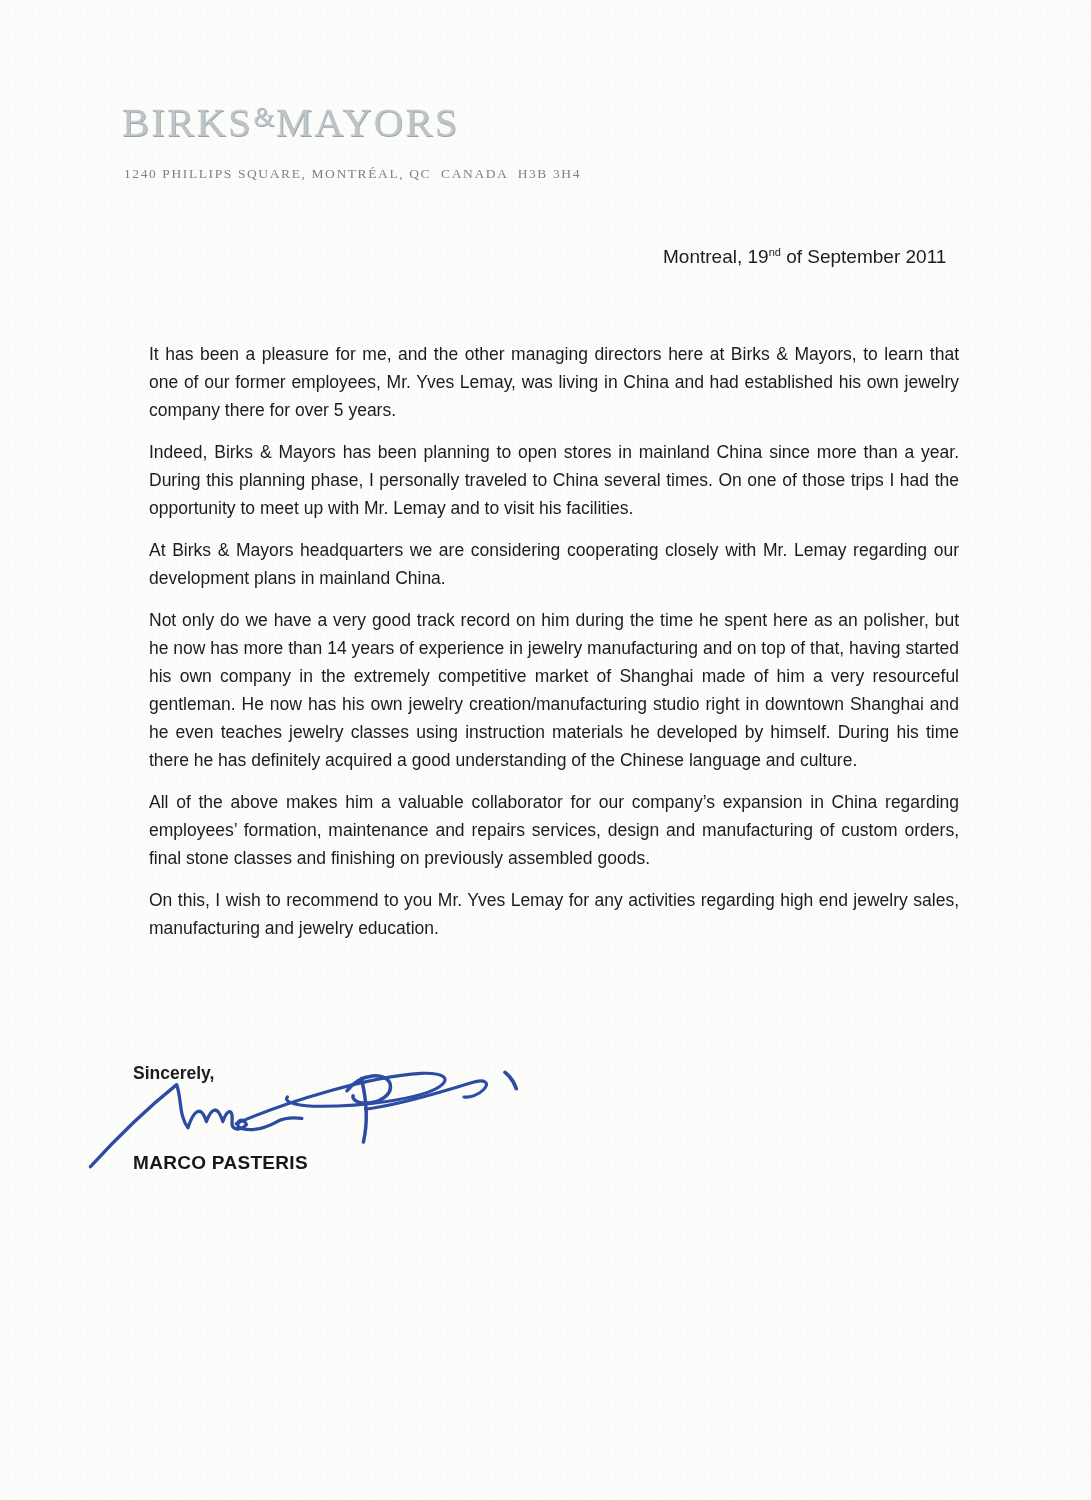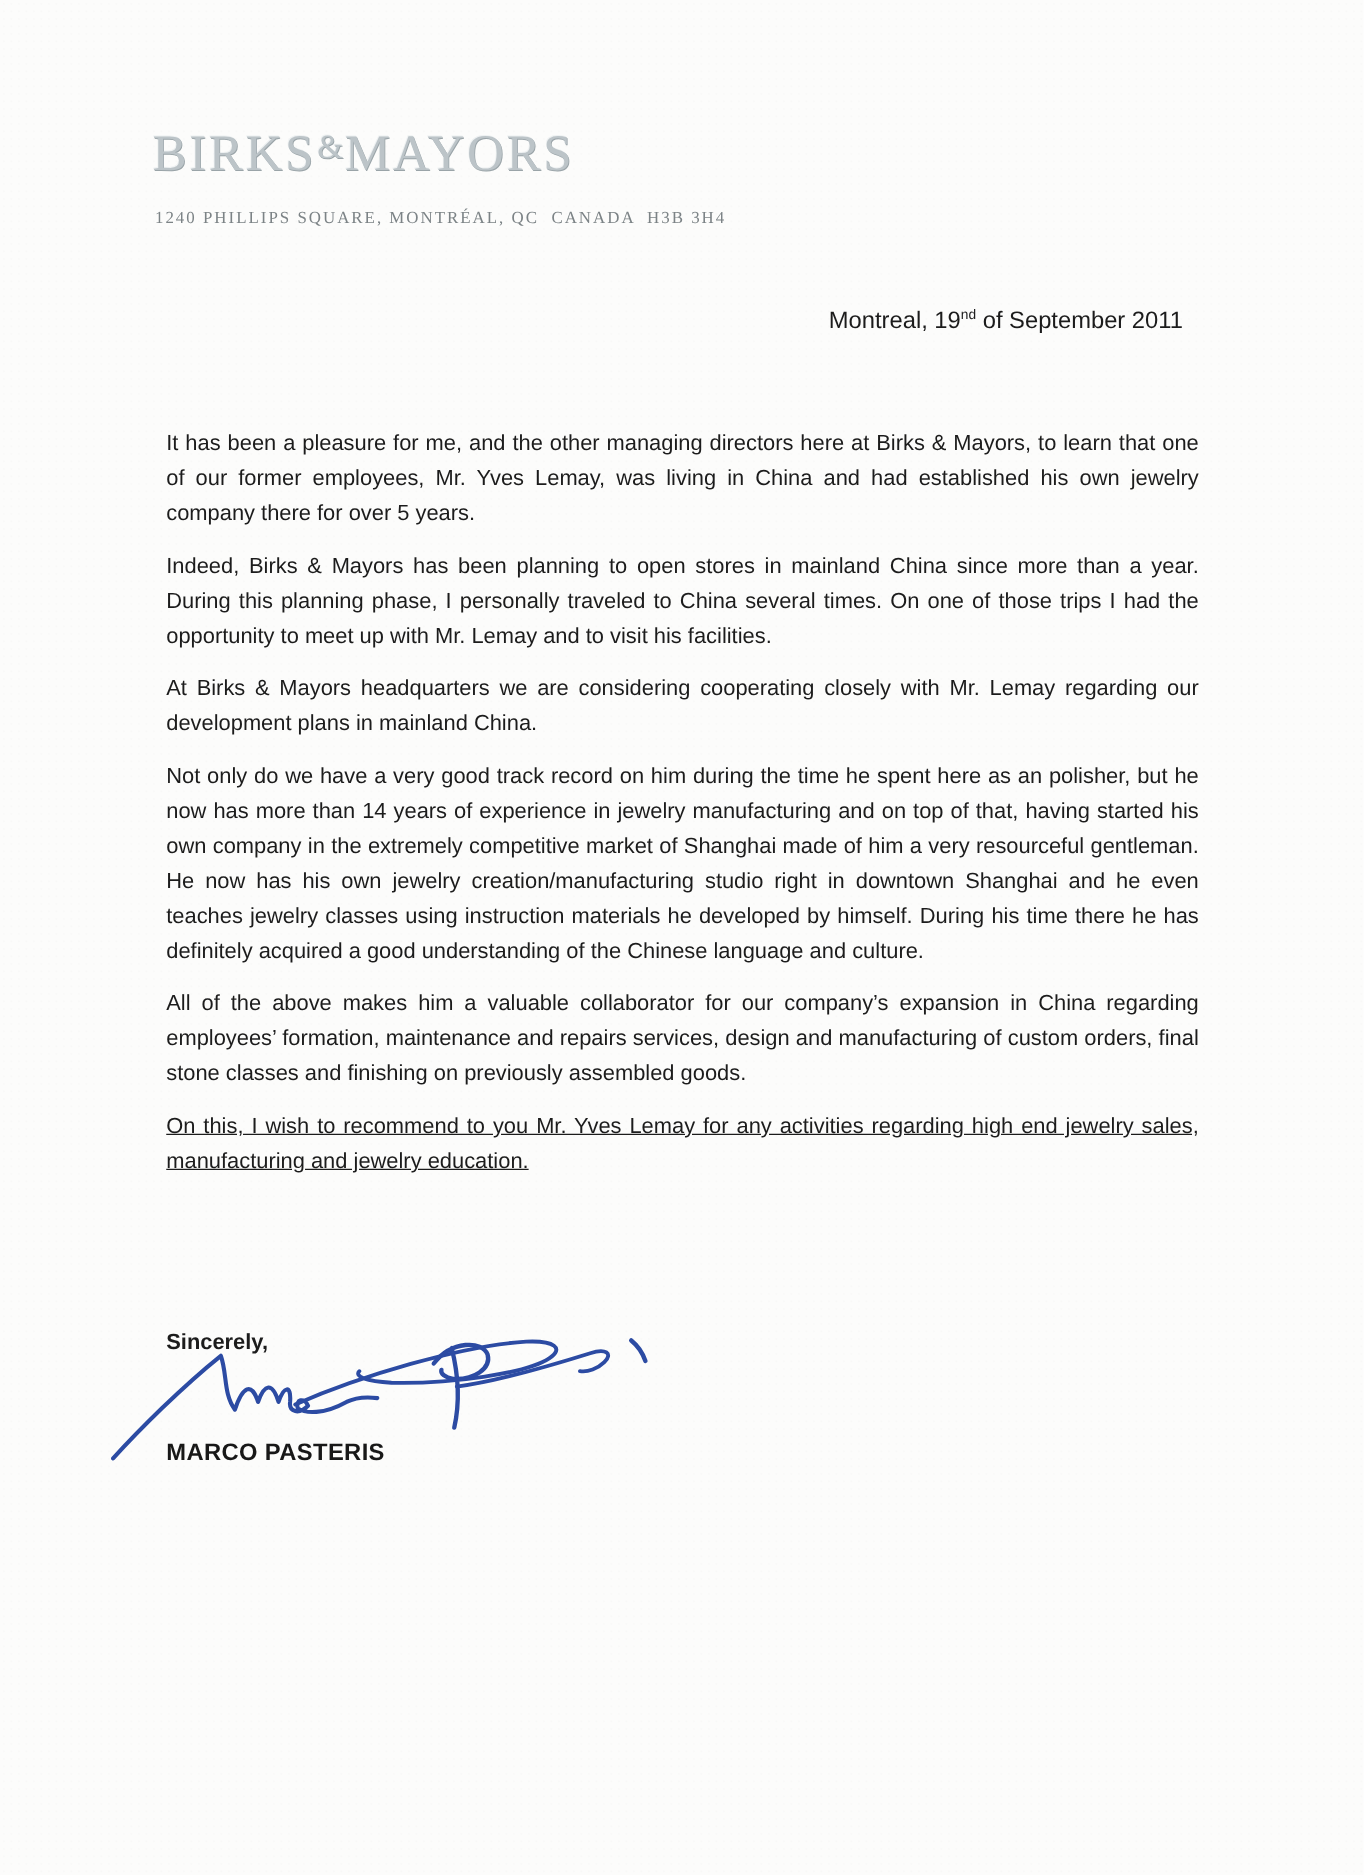--- a/index.html
+++ b/index.html
@@ -70,24 +70,24 @@
     top: 340px;
     width: 826px;
     font-size: 17.5px;
     line-height: 28px;
     color: #1c1c1c;
   }
   .salutation {
     margin: 0 0 14px 0;
   }
   .para {
-    margin: 0 0 14px 0;
+    margin: 0 0 14px 16px;
     text-align: justify;
   }
-  .para:last-child { margin-bottom: 0; text-decoration: underline; }
+  .para:last-child { margin-bottom: 0; }
 
   
   .closing {
     position: absolute;
     left: 133px;
     top: 1063px;
     font-size: 17.5px;
     color: #1c1c1c;
     font-weight: bold;
   }

